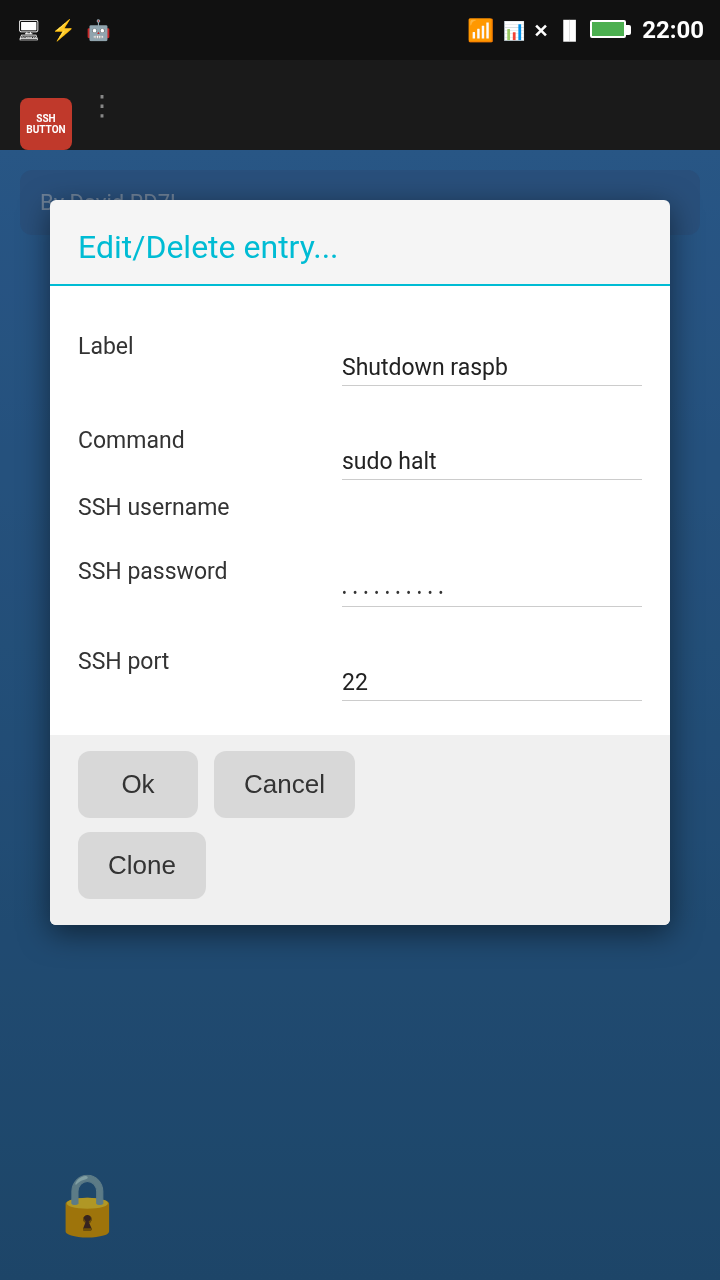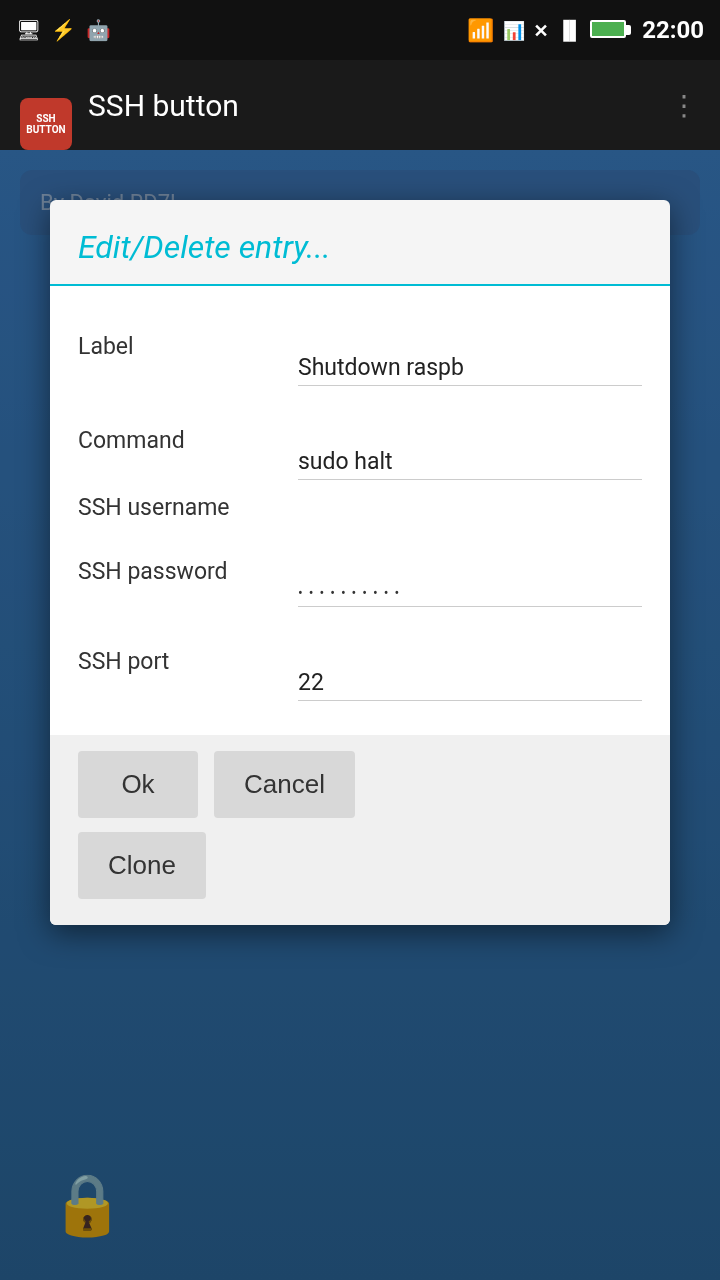--- a/index.html
+++ b/index.html
@@ -119,33 +119,33 @@
       overflow: hidden;
       box-shadow: 0 8px 30px rgba(0,0,0,0.5);
     }
 
     .dialog-title {
       padding: 28px 28px 18px 28px;
       color: #00bcd4;
       font-size: 32px;
       font-weight: 400;
       border-bottom: 2px solid #00bcd4;
-      font-style: italic;
     }
 
     .dialog-body {
       padding: 20px 28px;
       background: white;
     }
 
     .form-row {
       display: flex;
       align-items: center;
       margin-bottom: 10px;
       padding-bottom: 4px;
+      gap: 44px;
     }
 
     .form-label {
       width: 220px;
       font-size: 23px;
       color: #333;
       flex-shrink: 0;
     }
 
     .form-input-container {
@@ -181,21 +181,21 @@
     .btn-row {
       display: flex;
       gap: 16px;
       margin-bottom: 14px;
     }
 
     .btn {
       padding: 18px 30px;
       background: #d8d8d8;
       border: none;
-      border-radius: 4px;
+      border-radius: 12px;
       font-size: 26px;
       color: #333;
       cursor: pointer;
       font-weight: 500;
       min-width: 120px;
       text-align: center;
     }
 
     
     .bottom-area {
@@ -254,21 +254,20 @@
       <div class="battery"></div>
     </span>
     <span style="color:white;font-size:24px;font-weight:bold;margin-left:8px;">22:00</span>
   </div>
 </div>
 
 <div class="app-bar">
   <div class="app-icon">
     <span style="font-size:10px;line-height:1.1;">SSH<br>BUTTON</span>
   </div>
-  <span class="app-title">SSH button</span>
   <span class="app-menu">⋮</span>
 </div>
 
 <div class="bg-content">
   <div class="bg-card">
     <span>By David RD7L</span>
   </div>
 </div>
 
 <div class="overlay"></div>

